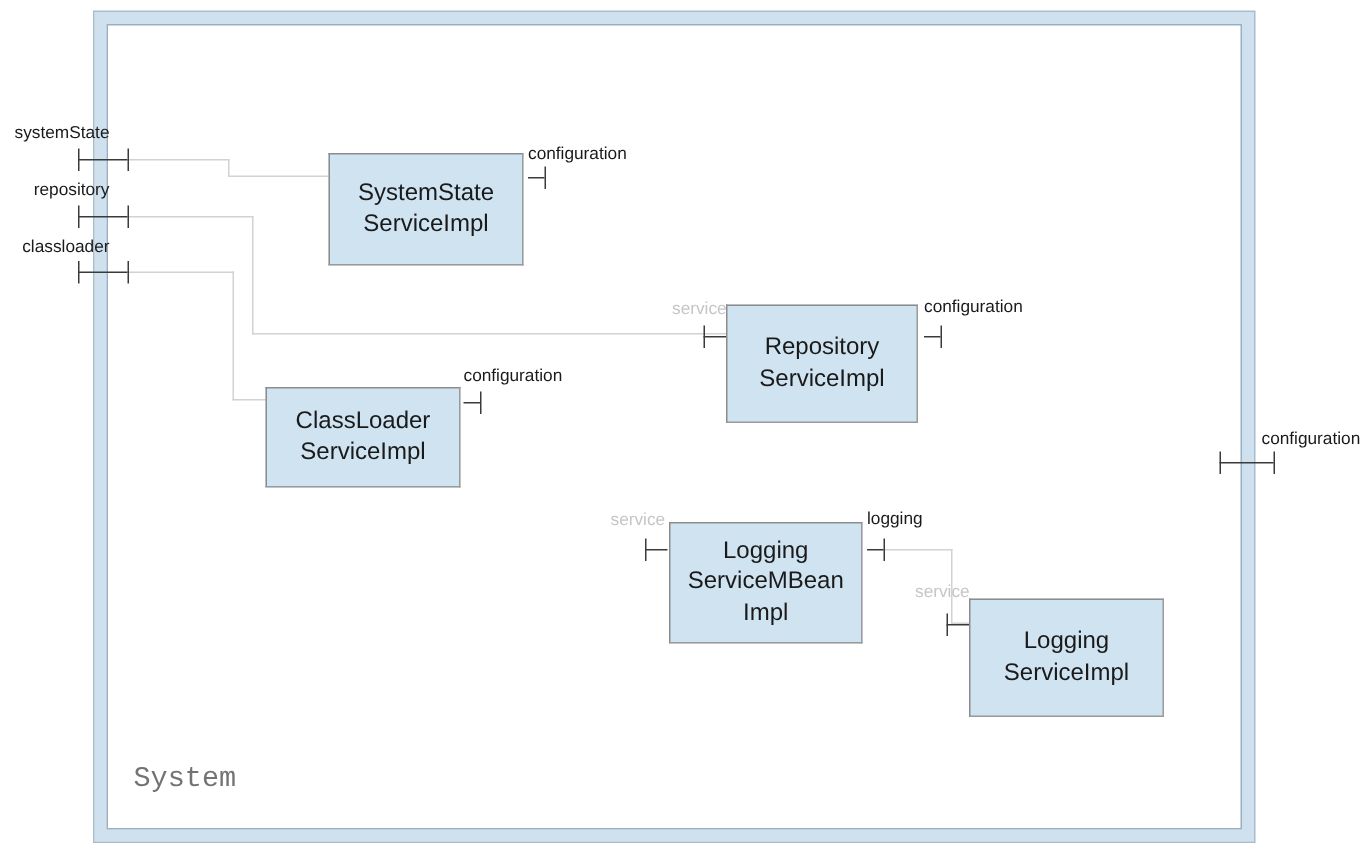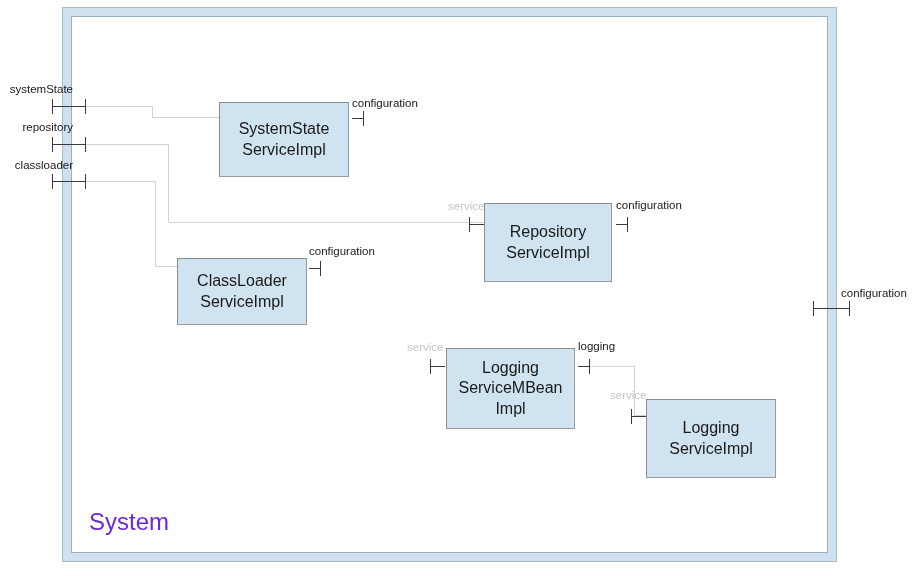--- a/index.html
+++ b/index.html
@@ -30,23 +30,24 @@
   .system-frame::before {
     content: "";
     position: absolute;
     left: -9px; top: -9px; right: -9px; bottom: -9px;
     border: 1px solid #a8bccb;
     pointer-events: none;
   }
 
   .system-label {
     position: absolute;
-    font-size: 24px;
-    color: #6d28d9;
+    font-size: 19px;
+    color: #737373;
     white-space: nowrap;
+    font-family: Liberation Mono, monospace;
   }
 
   
   .component {
     position: absolute;
     box-sizing: border-box;
     background: #cfe3f1;
     border: 1px solid #8c8c8c;
     border-right-color: #9a9a9a;
     border-bottom-color: #9a9a9a;

